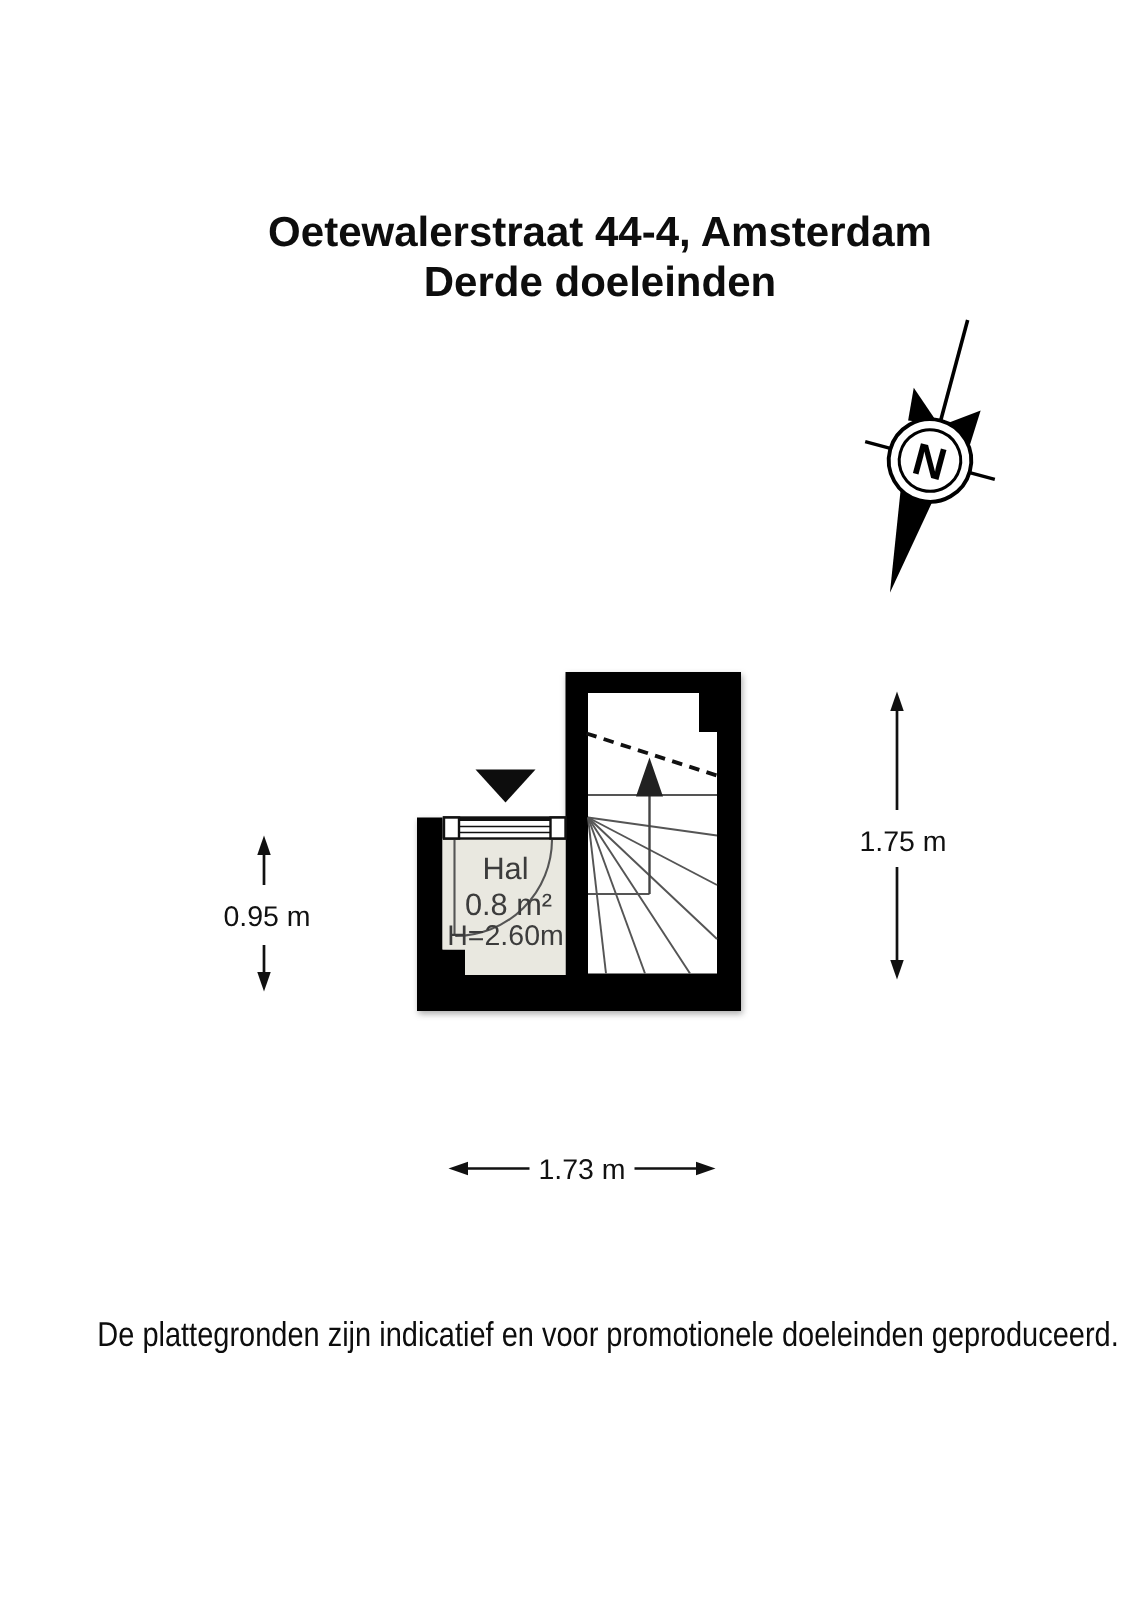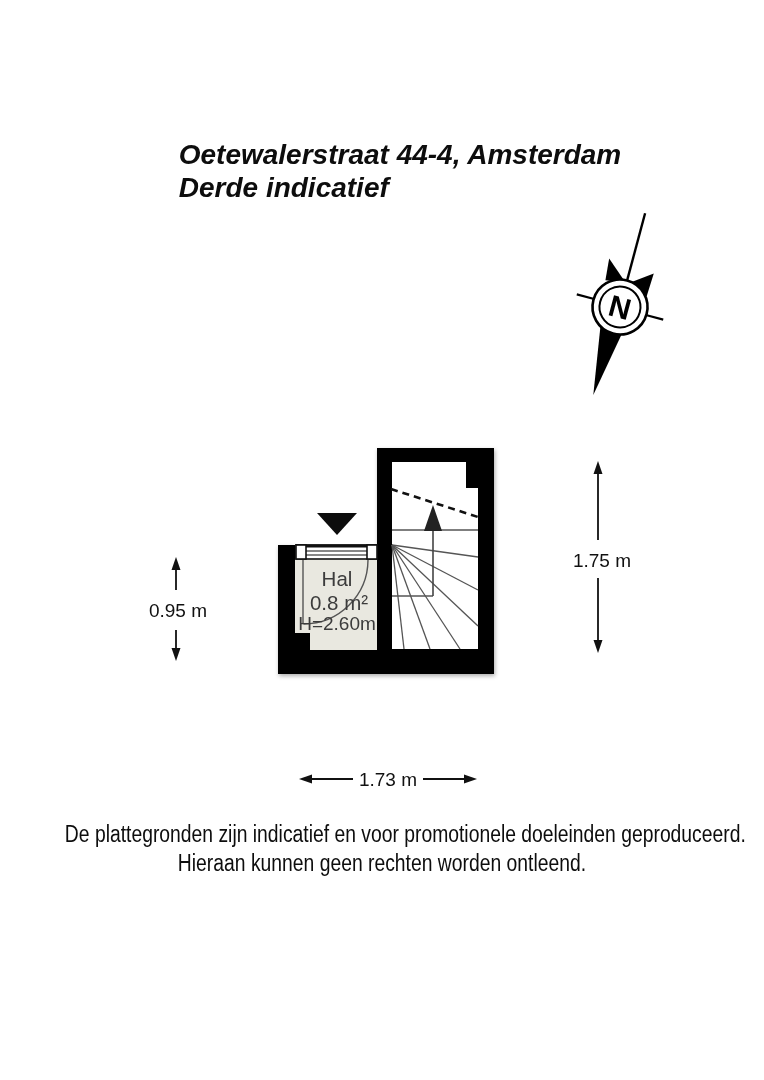--- a/index.html
+++ b/index.html
@@ -2,38 +2,38 @@
 <html><head>
 <meta charset="utf-8">
 <style>
   html,body{margin:0;padding:0;}
   body{
     width:764px;height:1080px;background:#ffffff;position:relative;
     font-family:"Liberation Sans", sans-serif;overflow:hidden;
   }
   .title{
     position:absolute;top:138px;left:400px;transform:translateX(-50%);
-    white-space:nowrap;color:#0d0d0d;
-    font-weight:bold;font-size:28px;line-height:33px;font-style:italic;
+    text-align:center;white-space:nowrap;color:#0d0d0d;
+    font-weight:bold;font-size:28px;line-height:33px;
   }
   .plan-svg{position:absolute;top:0;left:0;}
   .walls-shadow{filter:drop-shadow(1.5px 2.5px 2px rgba(70,70,70,0.45));}
   .footer{
-    position:absolute;top:820px;left:0;width:764px;text-align:center;
+    position:absolute;top:875px;left:0;width:764px;text-align:center;
     color:#0d0d0d;font-size:23px;line-height:28.5px;white-space:nowrap;
   }
   .footer .cond{display:inline-block;transform:scaleX(0.84);transform-origin:50% 50%;}
   svg text{font-family:"Liberation Sans", sans-serif;}
 </style>
 </head>
 <body>
 
 <div class="title">
   <div>Oetewalerstraat 44-4, Amsterdam</div>
-  <div>Derde indicatief</div>
+  <div>Derde doeleinden</div>
 </div>
 
 <svg class="plan-svg" width="764" height="1080" viewBox="0 0 764 1080">
 
   <g class="walls-shadow">
     <rect x="377" y="448" width="117" height="226" fill="#000"></rect>
     <rect x="278" y="545" width="17" height="129" fill="#000"></rect>
     <rect x="278" y="633" width="32" height="41" fill="#000"></rect>
     <rect x="278" y="650" width="216" height="24" fill="#000"></rect>
   </g>
@@ -112,14 +112,13 @@
     <line x1="-45" y1="-1" x2="-27" y2="-1" stroke="#000" stroke-width="2.2"></line>
     <line x1="27" y1="1" x2="45" y2="1" stroke="#000" stroke-width="2.2"></line>
     <circle cx="0" cy="0" r="27.5" fill="#fff" stroke="#000" stroke-width="2.6"></circle>
     <circle cx="0" cy="0" r="20.5" fill="#fff" stroke="#000" stroke-width="2"></circle>
     <text x="0" y="11" font-size="30" font-weight="bold" fill="#000" text-anchor="middle">N</text>
   </g>
 </svg>
 
 <div class="footer">
   <div><span class="cond">De plattegronden zijn indicatief en voor promotionele doeleinden geproduceerd.</span></div>
-  <div><span class="cond">Hieraan kunnen geen rechten worden ontleend.</span></div>
 </div>
 
 </body></html>

